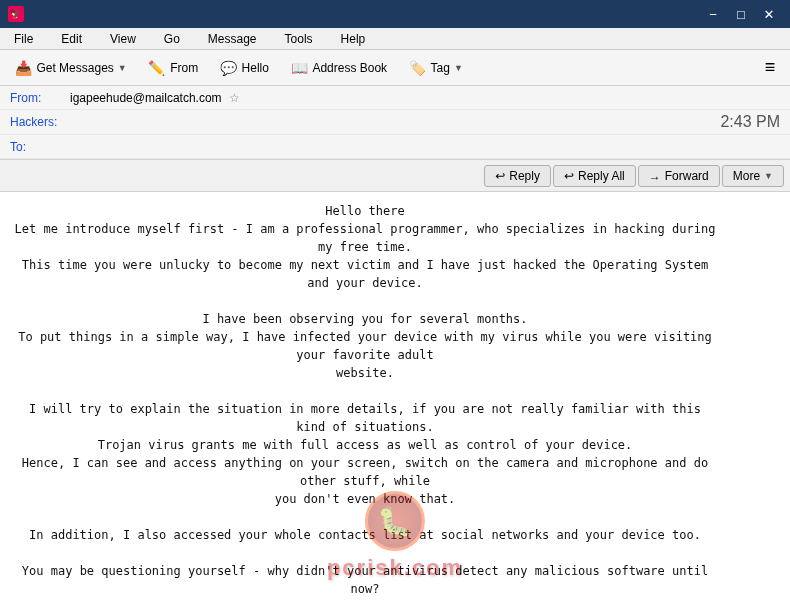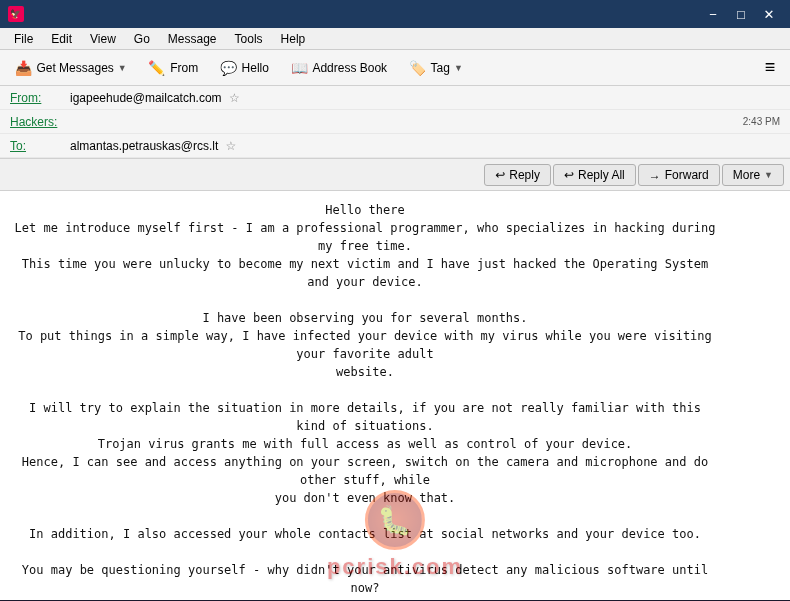--- a/index.html
+++ b/index.html
@@ -22,21 +22,21 @@
     .title-bar-btn { width: 26px; height: 20px; background: transparent; border: none; color: white; cursor: pointer; font-size: 13px; display: flex; align-items: center; justify-content: center; }
 
     
     .menu-bar {
       background: #f0f0f0;
       display: flex;
       align-items: center;
       padding: 2px 6px;
       height: 22px;
       border-bottom: 1px solid #ccc;
-      gap: 2px;
+      gap: 12px;
     }
     .menu-item {
       padding: 2px 8px;
       font-size: 12px;
       cursor: pointer;
       color: #000;
     }
 
     
     .toolbar {
@@ -78,33 +78,32 @@
       border-bottom: 1px solid #d0d0d0;
     }
     .msg-header-row {
       display: flex;
       align-items: center;
       padding: 3px 10px;
       border-bottom: 1px solid #e8e8e8;
       min-height: 24px;
     }
     .msg-header-label {
-      color: #15803d;
+      color: #1d4ed8;
       min-width: 60px;
       font-size: 12px;
-      text-decoration: underline;
     }
     .msg-header-value {
       color: #000;
       font-size: 12px;
       flex: 1;
     }
     .msg-header-time {
       color: #555;
-      font-size: 10px;
+      font-size: 16px;
       margin-left: auto;
     }
     .star-icon { color: #888; margin-left: 4px; font-size: 12px; cursor: pointer; }
 
     
     .action-bar {
       background: #f0f0f0;
       display: flex;
       align-items: center;
       justify-content: flex-end;
@@ -239,24 +238,20 @@
       <span>igapeehude@mailcatch.com</span>
       <span class="star-icon">☆</span>
     </span>
   </div>
   <div class="msg-header-row">
     <span class="msg-header-label">Hackers:</span>
     <span class="msg-header-time">2:43 PM</span>
   </div>
   <div class="msg-header-row">
     <span class="msg-header-label">To:</span>
-    <span class="msg-header-value">
-      <span>almantas.petrauskas@rcs.lt</span>
-      <span class="star-icon">☆</span>
-    </span>
   </div>
 </div>
 
 <div class="action-bar">
   <button class="action-btn">
     <span>↩</span>
     <span>Reply</span>
   </button>
   <button class="action-btn">
     <span>↩</span>

